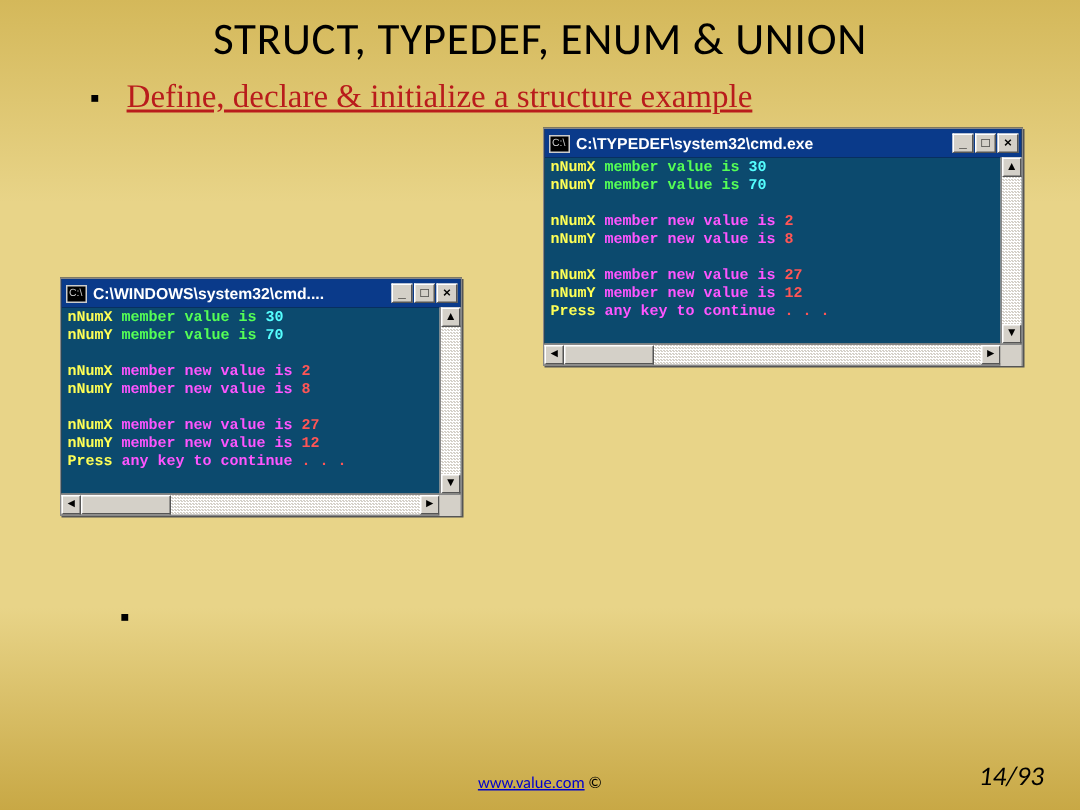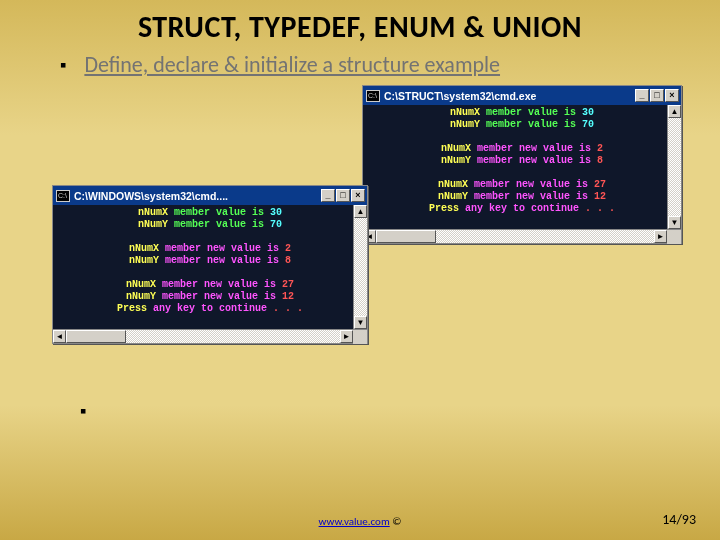--- a/index.html
+++ b/index.html
@@ -6,21 +6,21 @@
   body {
     width: 720px;
     height: 540px;
     background: linear-gradient(180deg, #d4b85a 0%, #e8d488 25%, #e8d488 75%, #c8a845 100%);
     font-family: Calibri, Arial, sans-serif;
     position: relative;
     overflow: hidden;
   }
   .title {
     font-size: 30px;
-    font-weight: 700;
+    font-weight: 400;
     text-align: center;
     padding: 8px 0 6px 0;
     color: #000;
     letter-spacing: 0.5px;
   }
   .bullet-row {
     display: flex;
     align-items: flex-start;
     padding-left: 60px;
     margin-bottom: 6px;
@@ -29,45 +29,46 @@
     padding-left: 80px;
     margin-top: 12px;
   }
   .bullet {
     font-size: 18px;
     margin-right: 18px;
     color: #000;
     line-height: 28px;
   }
   .link {
-    color: #737373;
+    color: #b91c1c;
     text-decoration: underline;
     font-size: 22px;
+    font-family: Liberation Serif, serif;
   }
   .link.small2 { font-size: 22px; }
   .windows-area {
     position: relative;
     height: 300px;
     margin-top: 4px;
   }
   .cmd-window {
     position: absolute;
     background: #000;
     border: 1px solid #888;
     box-shadow: 1px 1px 0 #555;
   }
   .cmd-window.right {
     left: 362px;
     top: 0;
     width: 320px;
   }
   .cmd-window.left {
-    left: 52px;
+    left: 40px;
     top: 100px;
-    width: 316px;
+    width: 268px;
   }
   .titlebar {
     background: linear-gradient(90deg, #0a246a 0%, #3a6ea5 50%, #0a246a 100%);
     background: #0a3a8a;
     height: 19px;
     display: flex;
     align-items: center;
     padding: 0 2px 0 3px;
     position: relative;
   }
@@ -105,27 +106,26 @@
     border-right-color: #555;
     border-bottom-color: #555;
     font-size: 9px;
     line-height: 10px;
     text-align: center;
     font-family: Arial;
     font-weight: bold;
     color: #000;
   }
   .console-body {
-    background: #0f172a;
+    background: #0c4a6e;
     padding: 2px 4px;
     font-family: 'Lucida Console', 'Courier New', monospace;
     font-size: 10px;
     line-height: 12px;
     font-weight: bold;
-    text-align: center;
   }
   .console-line { white-space: pre; }
   .c-y { color: #ffff55; }
   .c-g { color: #55ff55; }
   .c-c { color: #55ffff; }
   .c-m { color: #ff55ff; }
   .c-r { color: #ff5555; }
   .scrollbar-v {
     position: absolute;
     right: 0;
@@ -187,40 +187,41 @@
   }
   .footer-link {
     color: #0000cc;
     text-decoration: underline;
   }
   .copyright { color: #000; }
   .pagenum {
     position: absolute;
     bottom: 12px;
     right: 24px;
-    font-size: 14px;
+    font-size: 18px;
     color: #000;
+    font-style: italic;
   }
 </style>
 </head>
 <body>
 
 <div class="title">STRUCT, TYPEDEF, ENUM &amp; UNION</div>
 
 <div class="bullet-row">
   <span class="bullet">▪</span>
   <a href="#" class="link">Define, declare &amp; initialize a structure example</a>
 </div>
 
 <div class="windows-area">
 
   <div class="cmd-window right">
     <div class="titlebar">
       <div class="titlebar-icon">C:\</div>
-      <div class="titlebar-text">C:\STRUCT\system32\cmd.exe</div>
+      <div class="titlebar-text">C:\TYPEDEF\system32\cmd.exe</div>
       <div class="titlebar-btns">
         <div class="tb-btn">_</div>
         <div class="tb-btn">□</div>
         <div class="tb-btn">×</div>
       </div>
     </div>
     <div class="console-wrap">
       <div class="console-main">
         <div class="console-body">
 <div class="console-line"><span class="c-y">nNumX</span><span class="c-g"> member value is </span><span class="c-c">30</span></div>

